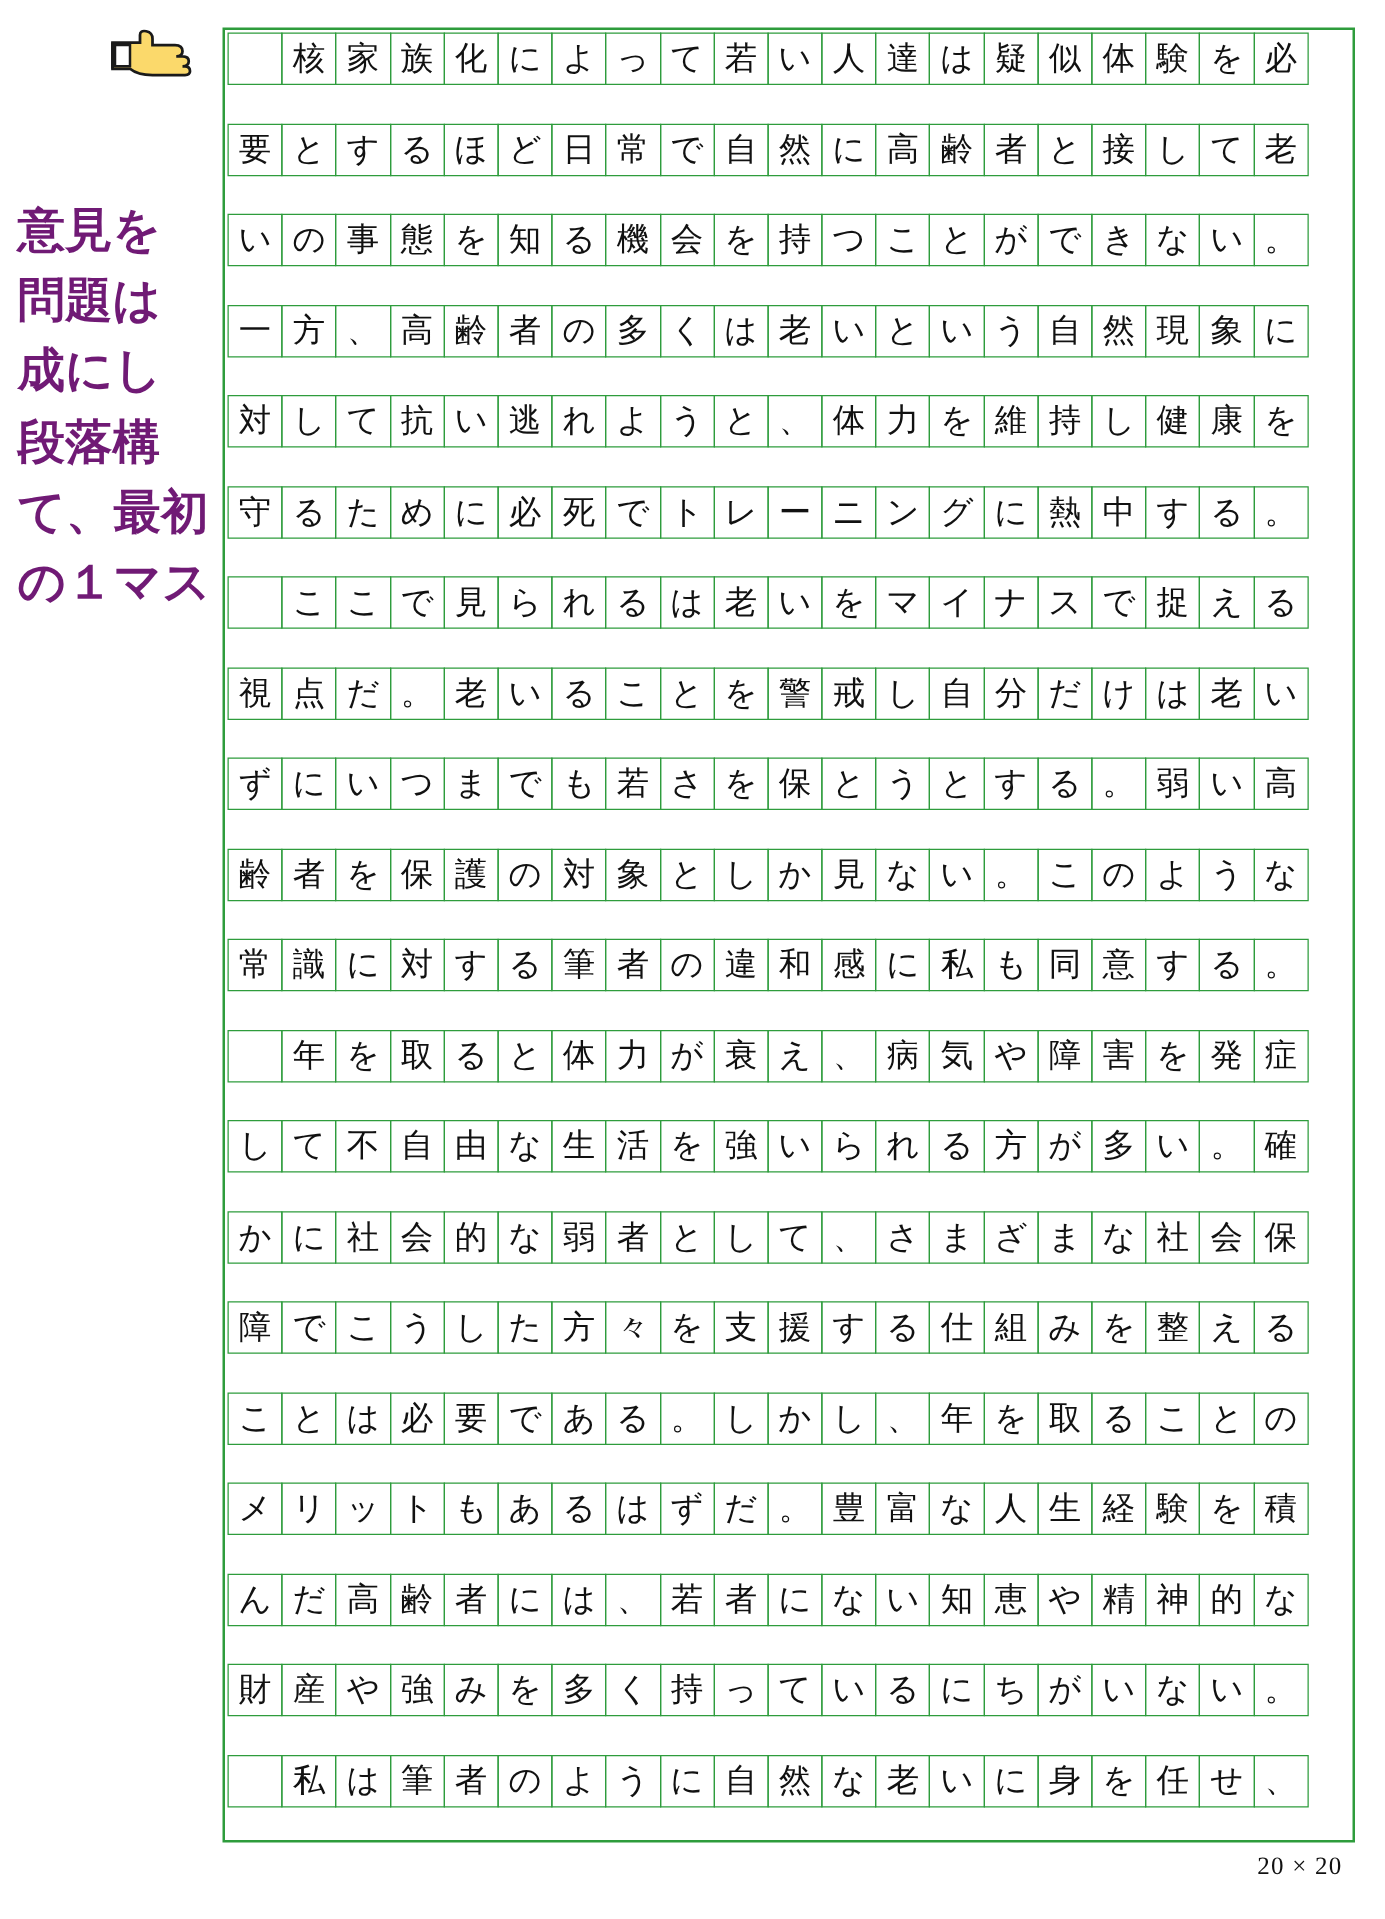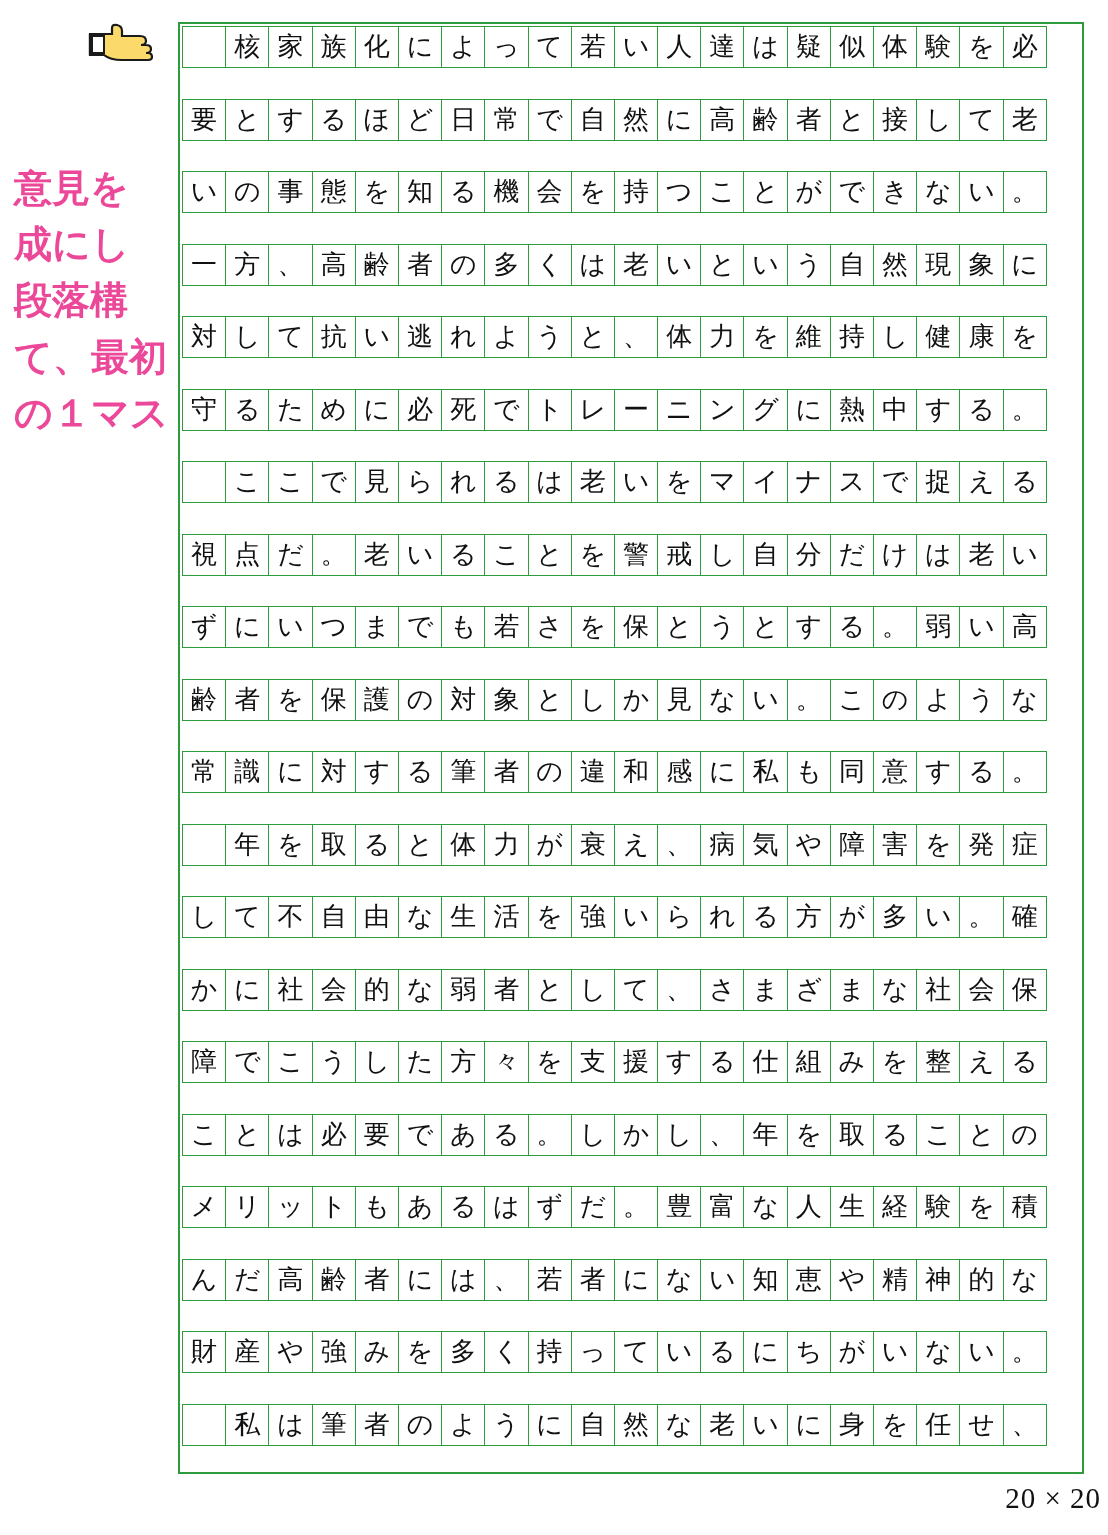--- a/index.html
+++ b/index.html
@@ -36,26 +36,26 @@
     top: 12px;
     width: 80px;
     height: 46px;
   }
 
   #annotation-text {
     position: absolute;
     left: 4px;
     top: 150px;
     width: 168px;
-    color: #ec4899;
+    color: #701a75;
     font-size: 38px;
     line-height: 1.48;
     font-weight: bold;
     letter-spacing: 0px;
-    font-family: Liberation Sans, sans-serif;
+    font-family: Liberation Mono, monospace;
   }
   #annotation-text div {
     white-space: nowrap;
   }
 
   
   #genko-frame {
     position: absolute;
     left: 178px;
     top: 22px;
@@ -98,24 +98,24 @@
     justify-content: center;
     font-family: "Liberation Serif", "DejaVu Serif", serif;
     font-size: 26px;
     line-height: 1;
     color: #111111;
   }
 
   
   #footer-size {
     position: absolute;
-    right: 7px;
+    right: 34px;
     top: 1482px;
     font-family: "Liberation Serif", "DejaVu Serif", serif;
-    font-size: 29px;
+    font-size: 20px;
     color: #111111;
     letter-spacing: 1px;
   }
 </style>
 </head>
 <body>
 
 <div id="page">
 
   <div id="annotation">
@@ -128,20 +128,21 @@
                    Q69 31 64 31 L66 31 Q70 31 70 35 Q70 38 66 38 L40 38
                    Q28 38 22 33 L8 33 Z"></path>
           <path d="M8 12 L8 33"></path>
         </g>
         <path d="M10 14 L22 14 L22 31 L10 31 Z" fill="#ffffff" stroke="#1a1a1a" stroke-width="2"></path>
       </svg>
     </div>
 
     <div id="annotation-text">
       <div>意見を</div>
+      <div>問題は</div>
       <div>成にし</div>
       <div>段落構</div>
       <div>て、最初</div>
       <div>の１マス</div>
     </div>
   </div>
 
   <div id="genko-frame"></div>
 
   <div id="genko-grid">

